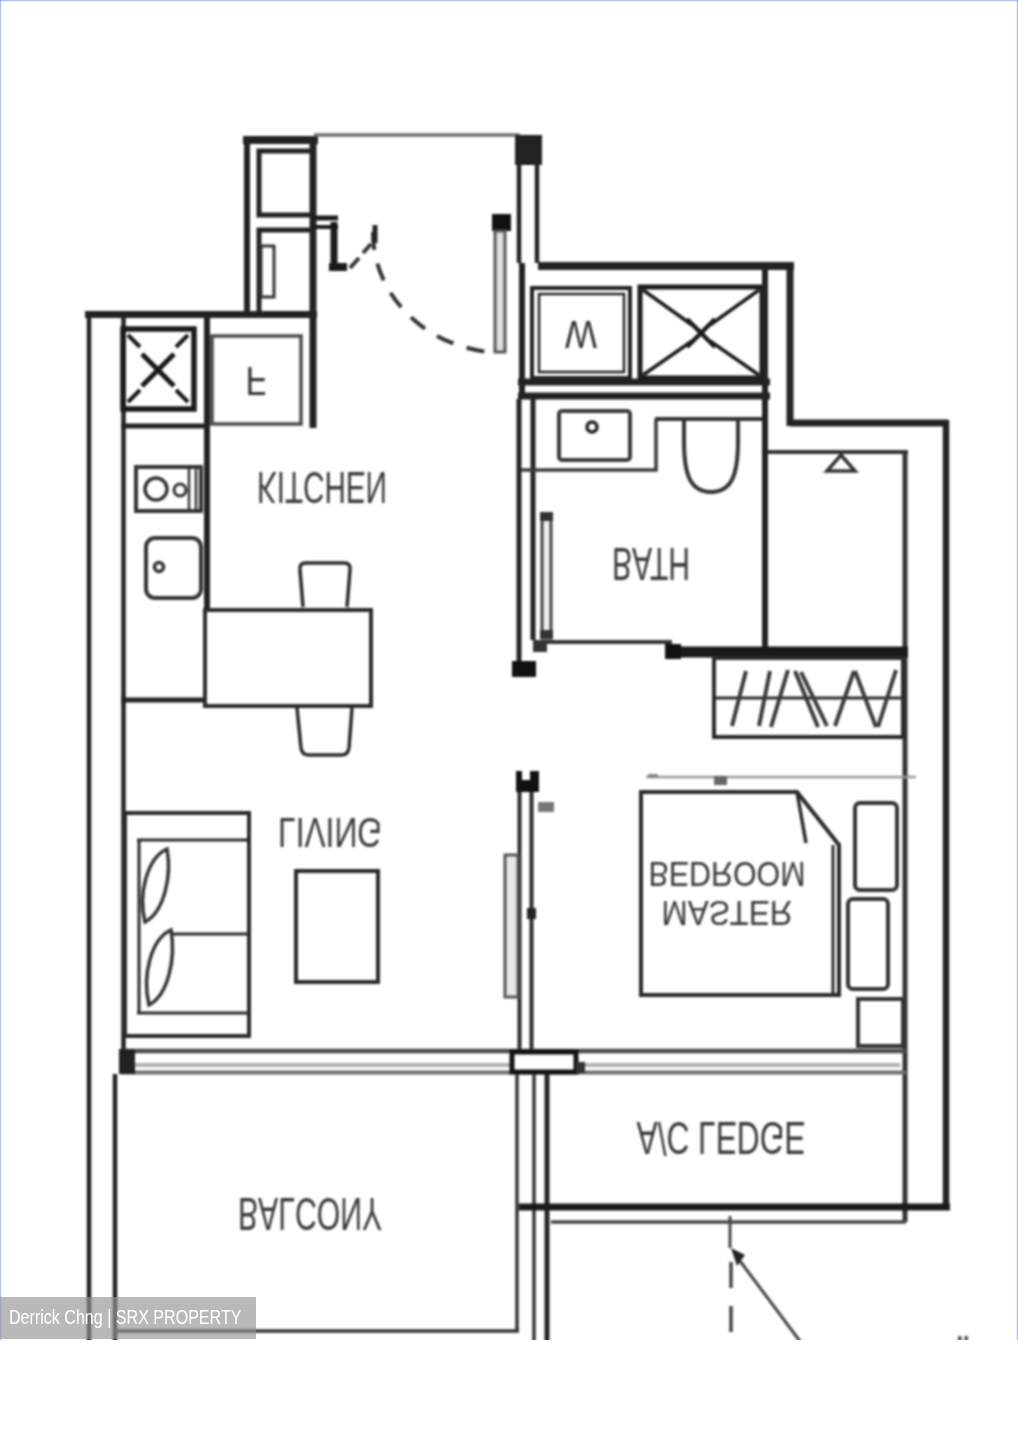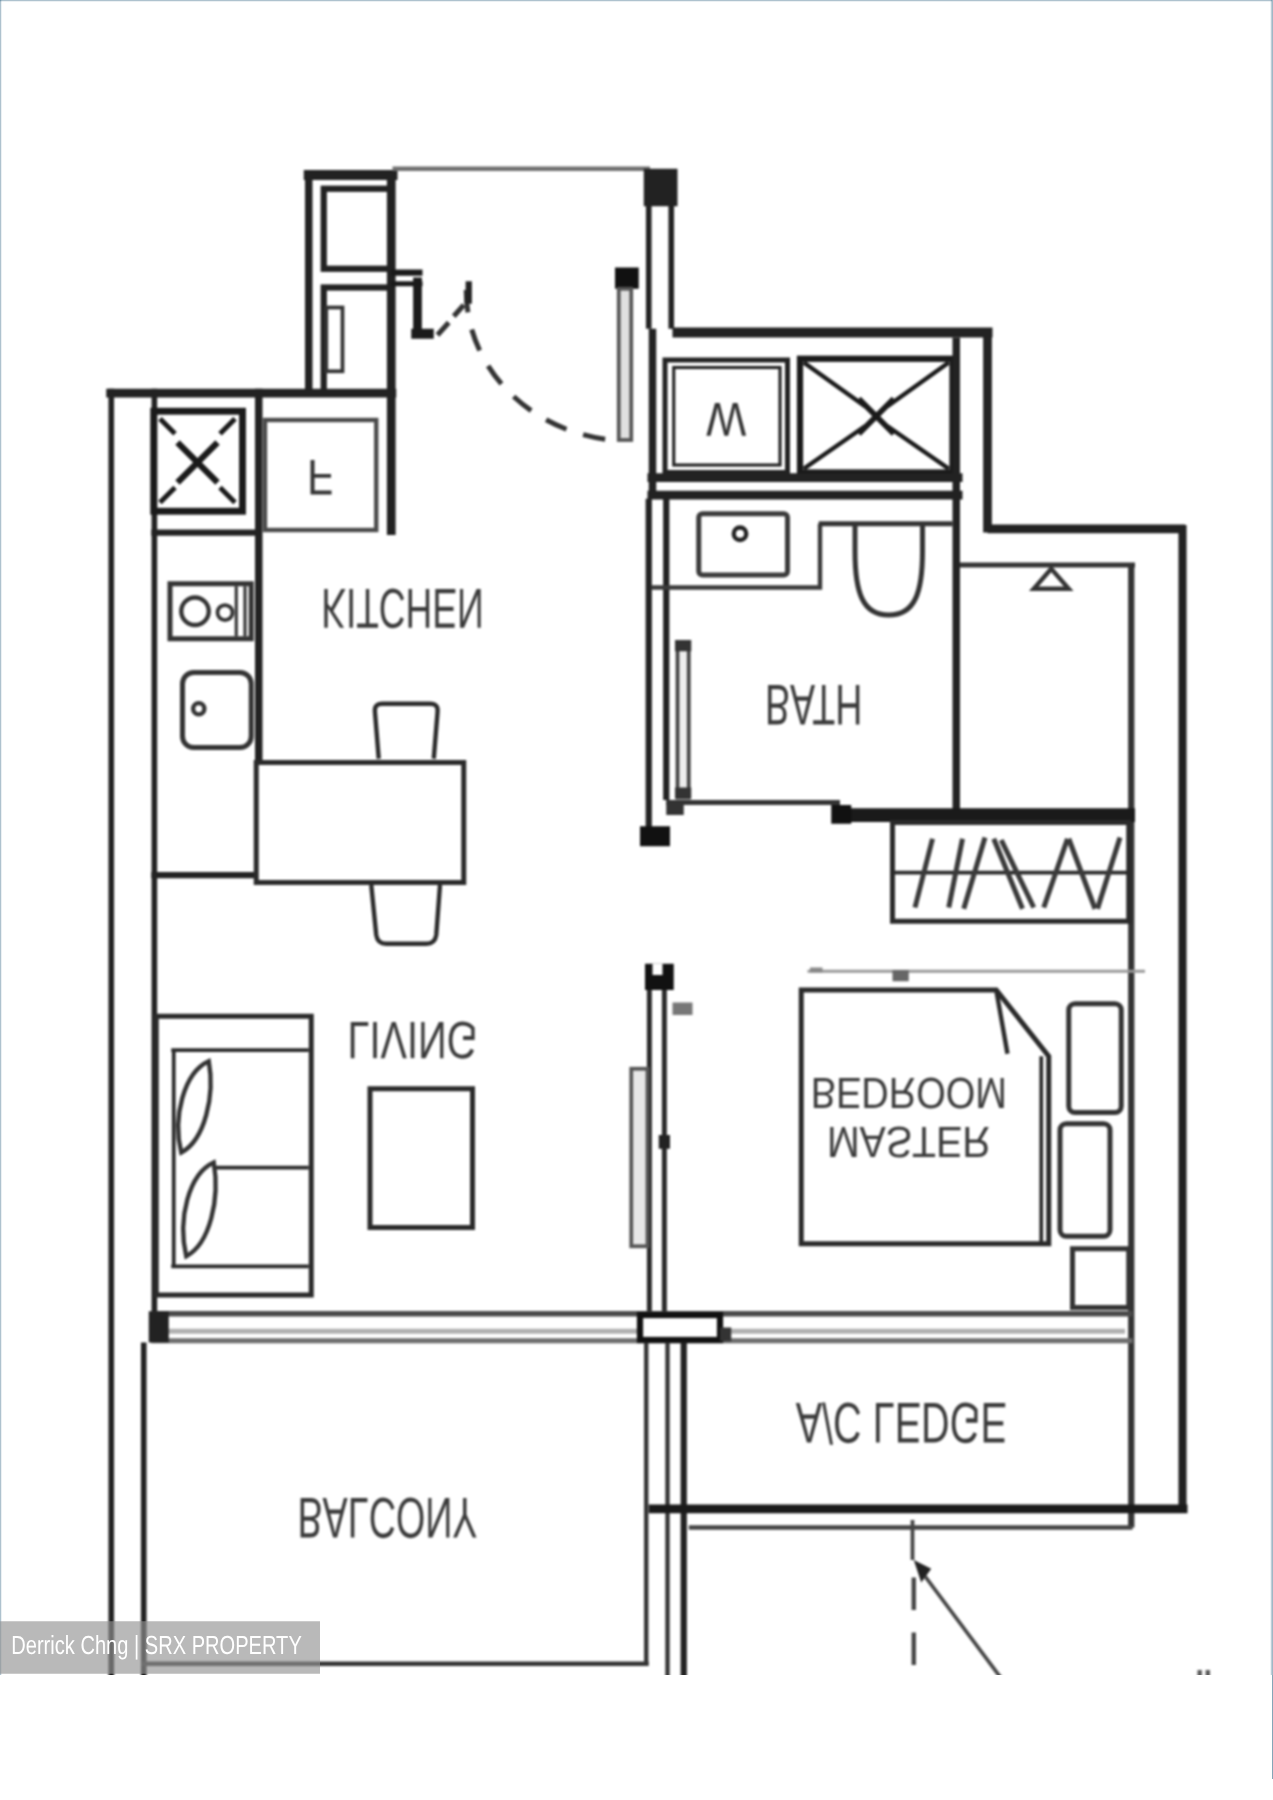--- a/index.html
+++ b/index.html
@@ -1,16 +1,16 @@
 <!DOCTYPE html>
 <html><head>
 <meta charset="utf-8">
 <style>
   html,body{margin:0;padding:0;background:#ffffff;}
-  #page{width:1018px;height:1340px;position:relative;background:#0c4a6e;overflow:hidden;}
+  #page{width:1018px;height:1340px;position:relative;background:#1d4ed8;overflow:hidden;}
   #plan{filter:blur(1.05px);}
   text{font-family:"Liberation Sans",sans-serif;}
 </style>
 </head>
 <body>
 <div id="page">
 <svg id="plan" width="1018" height="1440" viewBox="0 0 1018 1440">
 <rect x="0" y="0" width="1018" height="1440" fill="#ffffff"></rect>
 
 <g stroke="#222" stroke-width="8" fill="none">

